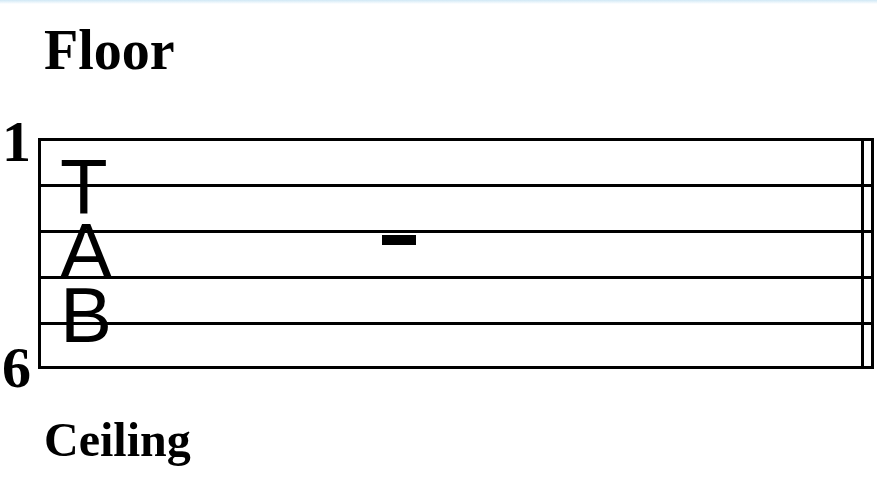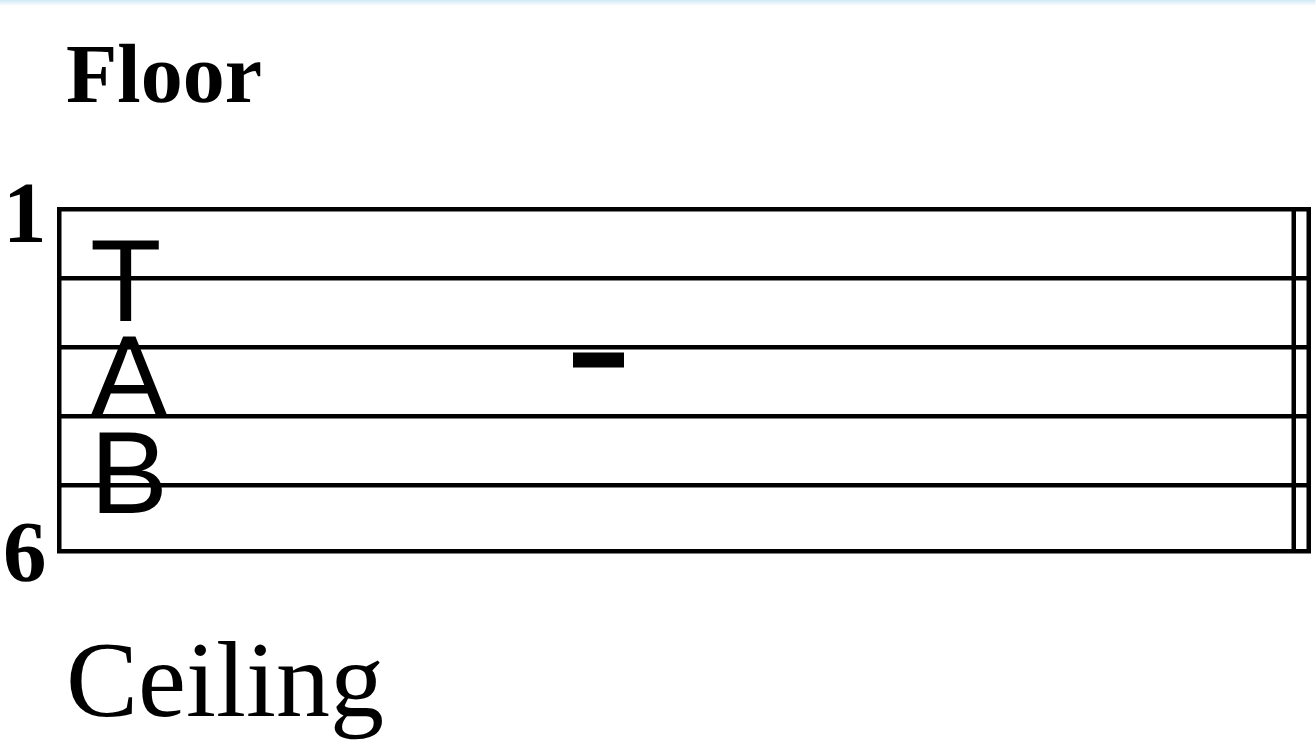--- a/index.html
+++ b/index.html
@@ -27,22 +27,22 @@
       top: 18px;
       left: 44px;
       font-size: 56px;
       font-weight: bold;
       color: #000;
     }
     .ceiling-label {
       position: absolute;
       top: 412px;
       left: 44px;
-      font-size: 72px;
-      font-weight: normal;
+      font-size: 48px;
+      font-weight: bold;
       color: #000;
     }
     .string-num-top {
       position: absolute;
       top: 108px;
       left: 2px;
       font-size: 58px;
       font-weight: bold;
       color: #000;
     }

